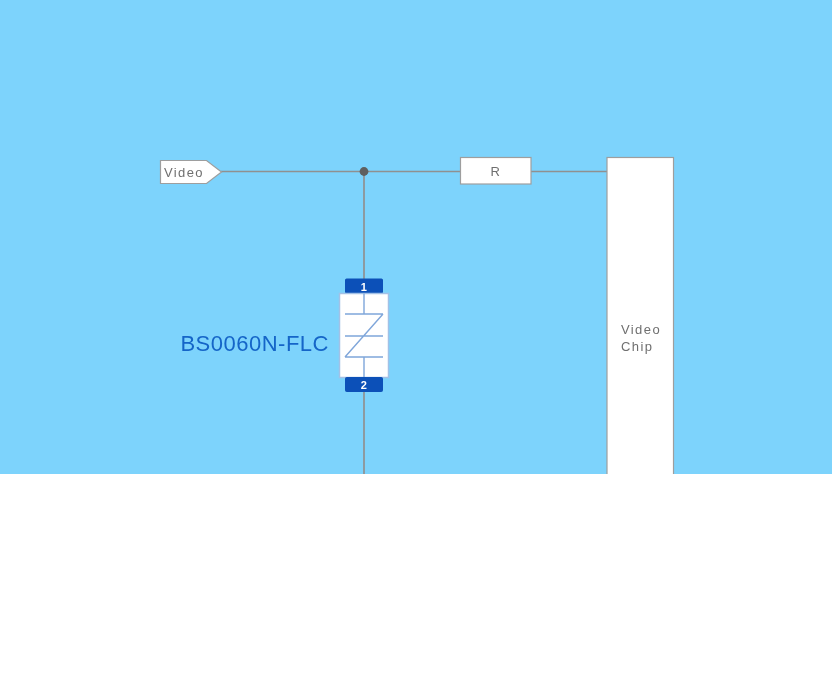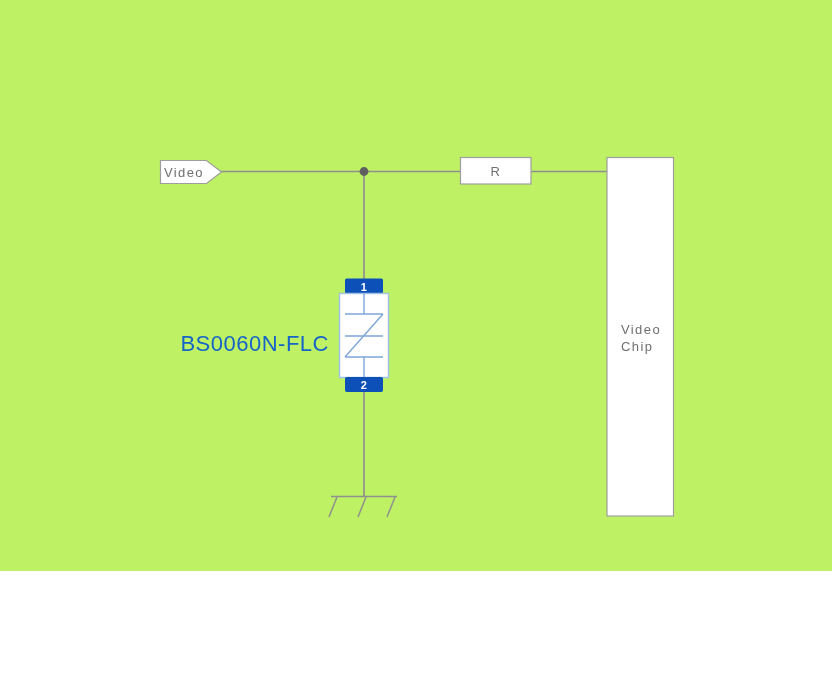--- a/index.html
+++ b/index.html
@@ -1,20 +1,20 @@
 <!DOCTYPE html>
 <html style="--wire: #909090; --outline: #9e9e9e; --text-gray: #6f6f6f; --junction: #5f5f5f; --device-blue: #0c50b8; --device-body-blue: #a3c1e6; --device-symbol-blue: #7fa6da; --label-blue: #1565c8;"><head>
 <meta charset="utf-8">
 <style>
   html, body { margin: 0; padding: 0; background: #ffffff; }
   .canvas {
     position: relative;
     width: 832px;
-    height: 571px;
-    background: #bef264;
+    height: 474px;
+    background: #7dd3fc;
     font-family: "Liberation Sans", sans-serif;
     overflow: hidden;
   }
   svg { display: block; }
   svg text { font-family: "Liberation Sans", sans-serif; }
 
   .wire          { stroke: var(--wire, #909090); stroke-width: 1.7; fill: none; }
   .outline-box   { stroke: var(--outline, #9e9e9e); stroke-width: 1.2; fill: #ffffff; }
   .junction      { fill: var(--junction, #5f5f5f); }
   .gray-label    { fill: var(--text-gray, #6f6f6f); font-size: 13px; letter-spacing: 1.4px; }

